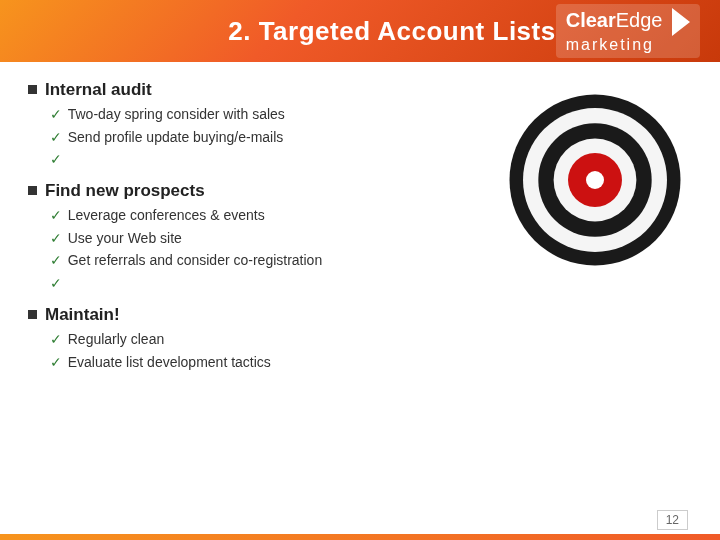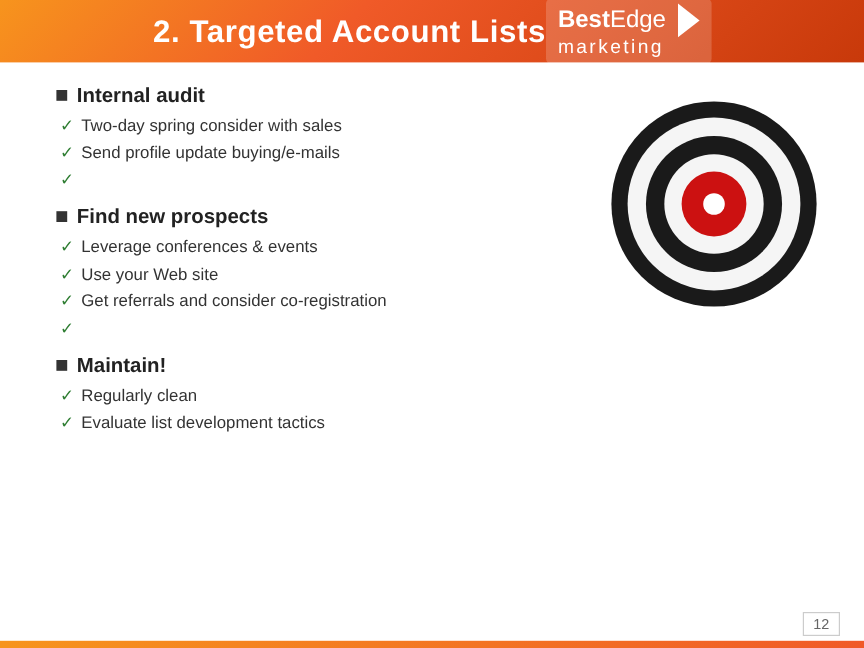--- a/index.html
+++ b/index.html
@@ -15,25 +15,25 @@
     .slide {
       width: 720px;
       height: 540px;
       position: relative;
       background: #fff;
     }
 
     
     .header {
       width: 100%;
-      height: 52px;
+      height: 62px;
       background: linear-gradient(135deg, #f7941d 0%, #f05a28 40%, #c8390a 100%);
       display: flex;
       align-items: center;
-      justify-content: center;
+      justify-content: flex-end;
       padding: 0 20px 0 20px;
       position: relative;
     }
 
     .header-title {
       color: #fff;
       font-size: 26px;
       font-weight: bold;
       letter-spacing: 0.5px;
     }
@@ -97,21 +97,20 @@
 
     .bullet-group {
       margin-bottom: 14px;
     }
 
     .bullet-main {
       display: flex;
       align-items: flex-start;
       gap: 8px;
       margin-bottom: 5px;
-      margin-left: 19px;
     }
 
     .bullet-square {
       width: 9px;
       height: 9px;
       background: #333;
       margin-top: 5px;
       flex-shrink: 0;
     }
 
@@ -157,21 +156,21 @@
 
     .target-svg {
       width: 180px;
       height: 180px;
     }
 
     
     .page-number {
       position: absolute;
       bottom: 10px;
-      right: 20px;
+      right: 32px;
       font-size: 12px;
       color: #666;
       border: 1px solid #ccc;
       padding: 2px 8px;
     }
 
     
     .bottom-strip {
       position: absolute;
       bottom: 0;
@@ -184,21 +183,21 @@
 </head>
 <body>
 
 <div class="slide">
 
   <div class="header">
     <h1 class="header-title">2. Targeted Account Lists</h1>
     <div class="logo-container">
       <div>
         <div class="logo-text">
-          <span>Best</span><span style="font-weight:normal;">Edge</span>
+          <span>Clear</span><span style="font-weight:normal;">Edge</span>
           <span class="logo-arrow"></span>
         </div>
         <div class="logo-sub">marketing</div>
       </div>
     </div>
   </div>
 
   <div class="content">
 
     <div class="main-layout">

